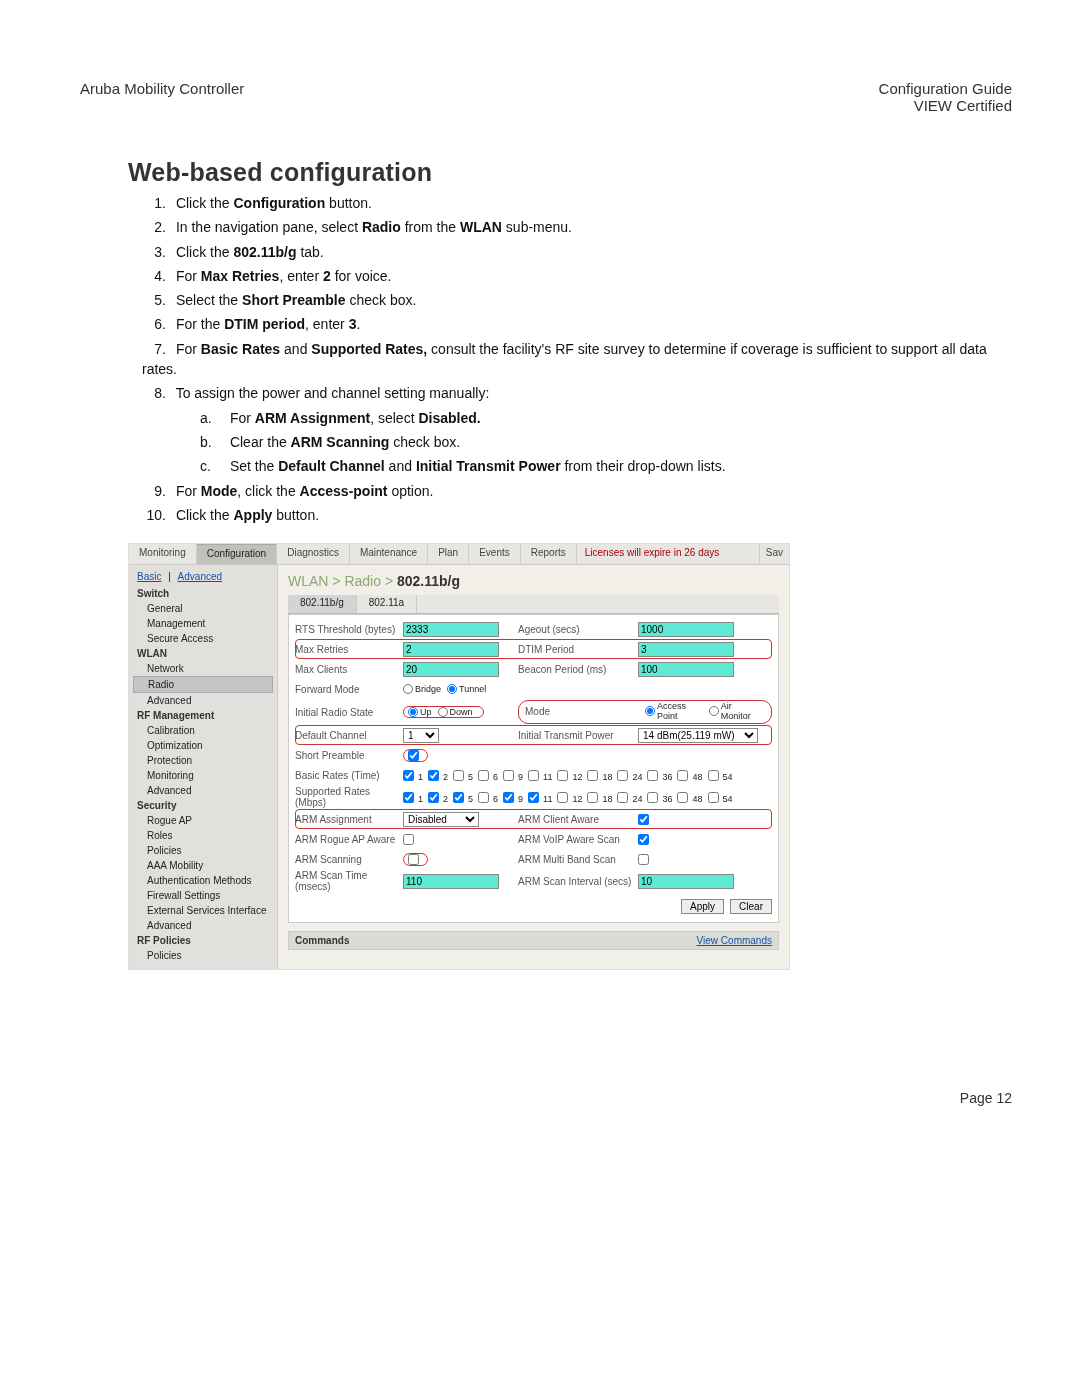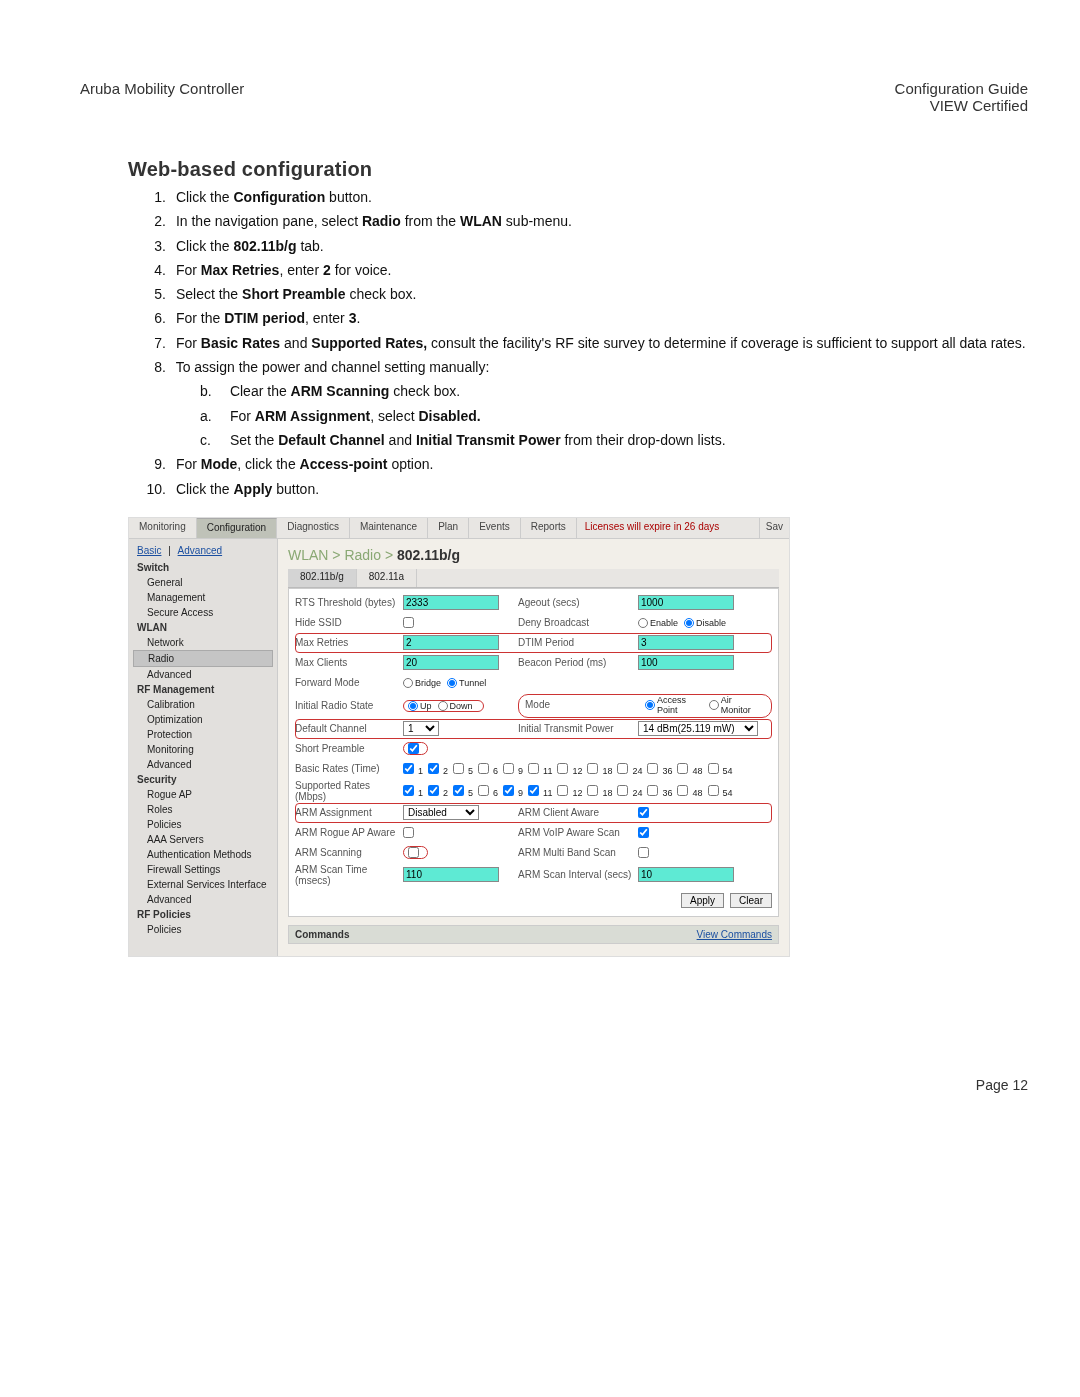--- a/index.html
+++ b/index.html
@@ -6,34 +6,34 @@
     margin: 0;
     padding: 0;
     background: #fff;
     font-family: Arial, Helvetica, sans-serif;
     font-size: 14px;
     color: #111;
   }
   .page {
     width: 1080px;
     margin: 0 auto;
-    padding: 80px 52px 60px 80px;
+    padding: 80px 68px 60px 80px;
     box-sizing: border-box;
   }
   .header-row {
     display: flex;
     justify-content: space-between;
     font-size: 15px;
     color: #333;
     margin-bottom: 44px;
   }
   .header-right { text-align: right; }
   .section-title {
     font-family: Arial, Helvetica, sans-serif;
-    font-size: 20px;
+    font-size: 25px;
     font-weight: bold;
     color: #333;
     letter-spacing: 0.2px;
     margin: 0 0 6px 48px;
   }
   .step-line {
     margin: 4px 0 4px 62px;
     line-height: 1.45;
   }
   .step-line .num {
@@ -269,25 +269,25 @@
   </div>
   <div class="step-line"><span class="num">6.</span>
     <span>For the </span><span class="bold">DTIM period</span><span>, enter </span><span class="bold">3</span><span>.</span>
   </div>
   <div class="step-line"><span class="num">7.</span>
     <span>For </span><span class="bold">Basic Rates</span><span> and </span><span class="bold">Supported Rates,</span><span> consult the facility's RF site survey to determine if coverage is sufficient to support all data rates.</span>
   </div>
   <div class="step-line"><span class="num">8.</span>
     <span>To assign the power and channel setting manually:</span>
   </div>
+  <div class="step-sub"><span class="lt">a.</span>
+    <span>For </span><span class="bold">ARM Assignment</span><span>, select </span><span class="bold">Disabled.</span>
+  </div>
   <div class="step-sub"><span class="lt">b.</span>
     <span>Clear the </span><span class="bold">ARM Scanning</span><span> check box.</span>
-  </div>
-  <div class="step-sub"><span class="lt">a.</span>
-    <span>For </span><span class="bold">ARM Assignment</span><span>, select </span><span class="bold">Disabled.</span>
   </div>
   <div class="step-sub"><span class="lt">c.</span>
     <span>Set the </span><span class="bold">Default Channel</span><span> and </span><span class="bold">Initial Transmit Power</span><span> from their drop-down lists.</span>
   </div>
   <div class="step-line"><span class="num">9.</span>
     <span>For </span><span class="bold">Mode</span><span>, click the </span><span class="bold">Access-point</span><span> option.</span>
   </div>
   <div class="step-line"><span class="num">10.</span>
     <span>Click the </span><span class="bold">Apply</span><span> button.</span>
   </div>
@@ -318,21 +318,21 @@
           <div class="side-row side-head">RF Management</div>
           <div class="side-row" style="padding-left: 14px;">Calibration</div>
           <div class="side-row" style="padding-left: 14px;">Optimization</div>
           <div class="side-row" style="padding-left: 14px;">Protection</div>
           <div class="side-row" style="padding-left: 14px;">Monitoring</div>
           <div class="side-row" style="padding-left: 14px;">Advanced</div>
           <div class="side-row side-head">Security</div>
           <div class="side-row" style="padding-left: 14px;">Rogue AP</div>
           <div class="side-row" style="padding-left: 14px;">Roles</div>
           <div class="side-row" style="padding-left: 14px;">Policies</div>
-          <div class="side-row" style="padding-left: 14px;">AAA Servers</div>
+          <div class="side-row" style="padding-left: 14px;">AAA Mobility</div>
           <div class="side-row" style="padding-left: 14px;">Authentication Methods</div>
           <div class="side-row" style="padding-left: 14px;">Firewall Settings</div>
           <div class="side-row" style="padding-left: 14px;">External Services Interface</div>
           <div class="side-row" style="padding-left: 14px;">Advanced</div>
           <div class="side-row side-head">RF Policies</div>
           <div class="side-row" style="padding-left: 14px;">Policies</div>
         </div>
       <div class="main">
         <div class="breadcrumb">
           <span>WLAN</span> &gt;
@@ -350,33 +350,20 @@
             <div class="label-col">RTS Threshold (bytes)</div>
             <div class="val-col">
                 <input class="text-in" value="2333" style="">
               </div>
             <div class="label-col2">Ageout (secs)</div>
             <div class="val-col2">
                 <input class="text-in" value="1000" style="">
               </div>
           </div>
 
-          <div class="form-row">
-            <div class="label-col">Hide SSID</div>
-            <div class="val-col">
-                <input type="checkbox" class="chk" style="">
-              </div>
-            <div class="label-col2">Deny Broadcast</div>
-            <div class="val-col2">
-              <input type="radio" class="radio" name="deny" style="">
-                <span class="rsub">Enable</span>
-              <input type="radio" class="radio" name="deny" checked="" style="">
-                <span class="rsub">Disable</span>
-            </div>
-          </div>
 
           <div class="form-row row-red">
             <div class="label-col">Max Retries</div>
             <div class="val-col">
                 <input class="text-in" value="2" style="">
               </div>
             <div class="label-col2">DTIM Period</div>
             <div class="val-col2">
                 <input class="text-in" value="3" style="">
               </div>

